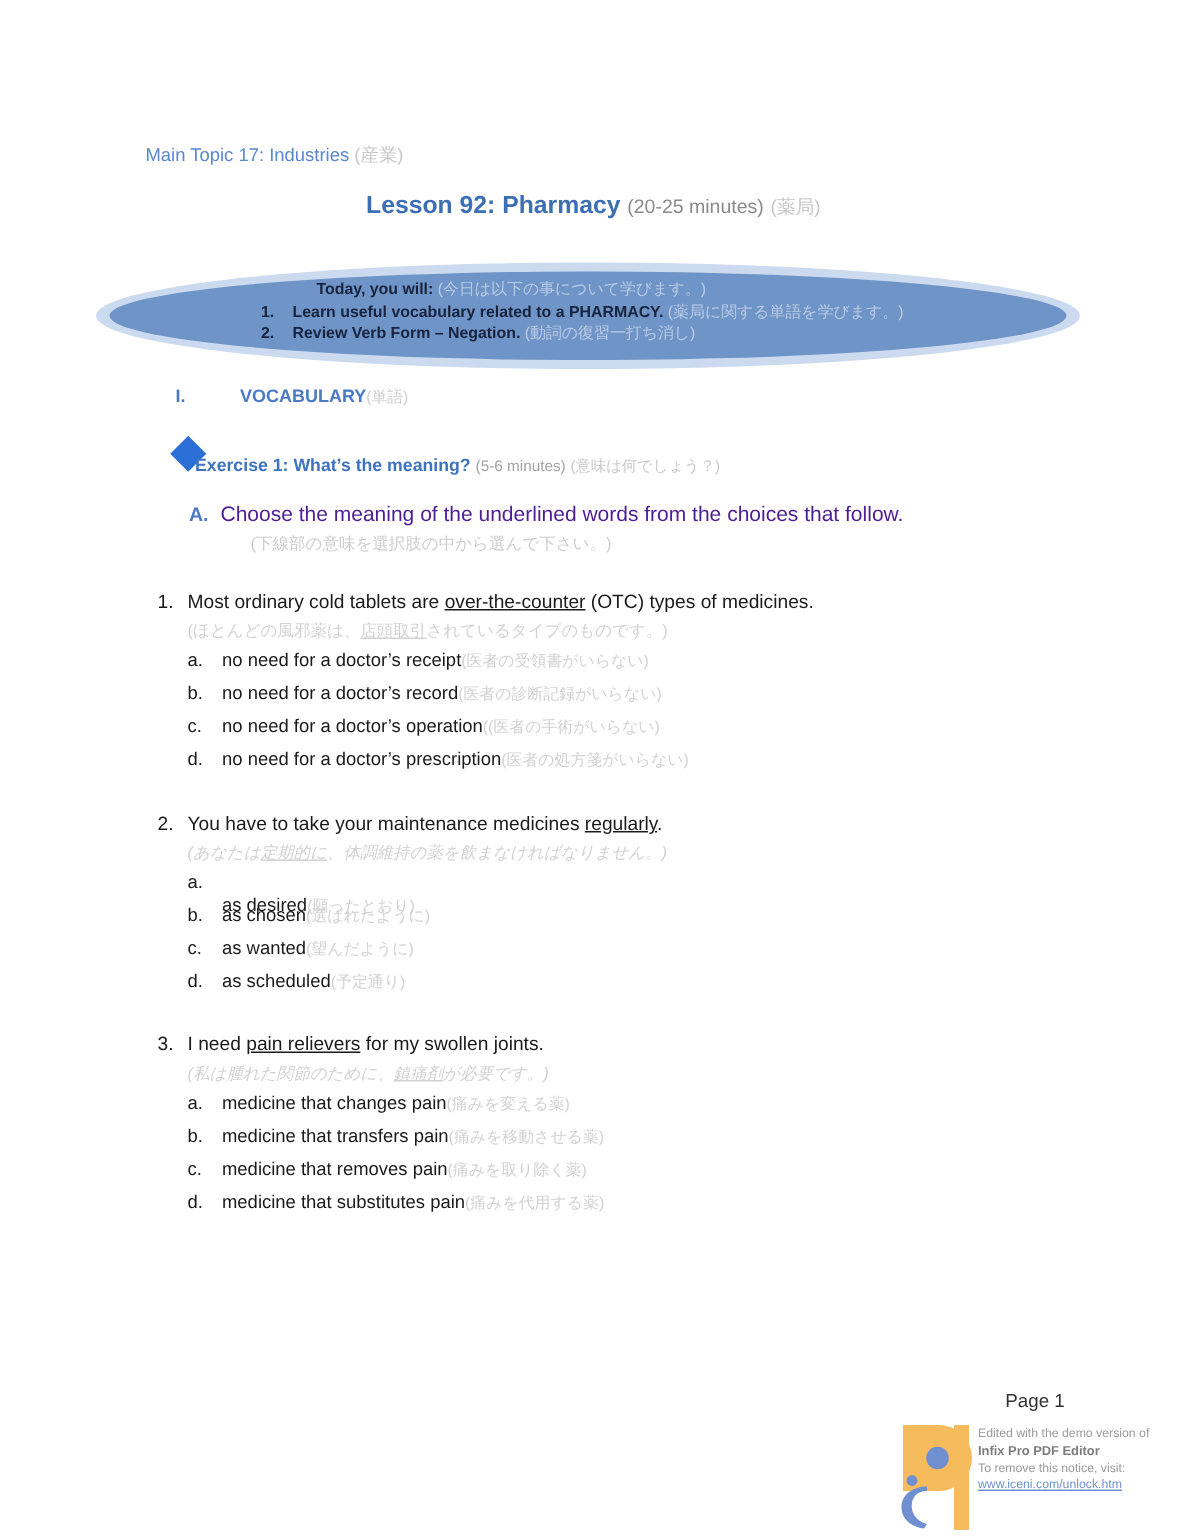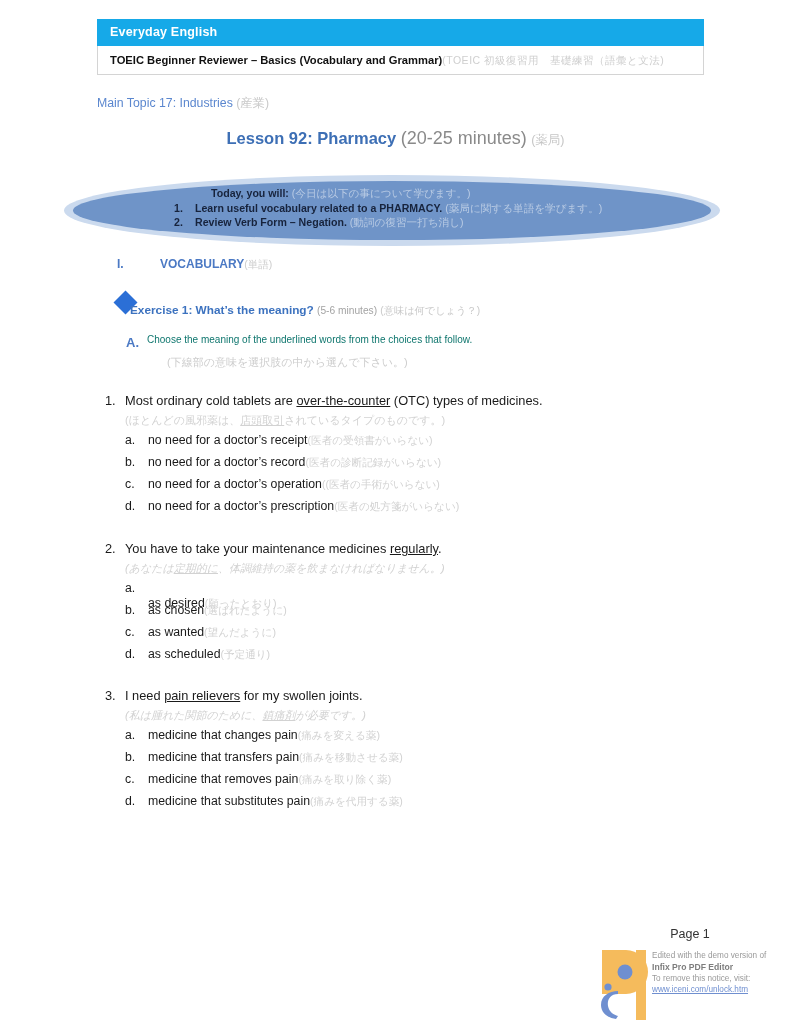--- a/index.html
+++ b/index.html
@@ -79,21 +79,21 @@
     width: 791px;
     text-align: center;
     white-space: nowrap;
   }
   .lesson-title .big {
     font-size: 16.5px;
     font-weight: bold;
     color: #3d6fb5;
   }
   .lesson-title .mins {
-    font-size: 18px;
+    font-size: 13px;
     color: #8a8a8a;
     font-weight: normal;
     text-align: center;
   }
   .lesson-title .paren {
     font-size: 12.5px;
     color: #c6c6c6;
     font-weight: normal;
   }
 
@@ -191,22 +191,22 @@
     left: 126px;
     top: 335px;
     font-size: 13px;
     font-weight: bold;
     color: #4b79c4;
   }
   .partA-text {
     position: absolute;
     left: 147px;
     top: 334px;
-    font-size: 10px;
-    color: #0f766e;
+    font-size: 14px;
+    color: #4c1d95;
     white-space: nowrap;
   }
   .partA-jp {
     position: absolute;
     left: 147px;
     top: 355px;
     font-size: 11px;
     color: #cdcdcd;
     white-space: nowrap;
     margin-left: 20px;
@@ -308,26 +308,20 @@
     line-height: 11px;
     white-space: nowrap;
     display: block;
   }
 </style>
 </head>
 <body>
 
 <div class="page">
 
-  <div class="header-block">
-    <div class="header-bar">Everyday English</div>
-    <div class="header-sub">
-      <span>TOEIC Beginner Reviewer – Basics (Vocabulary and Grammar)</span><span class="jp jp-sp">(TOEIC 初級復習用　基礎練習（語彙と文法)</span>
-    </div>
-  </div>
 
   <div class="main-topic">
     <span>Main Topic 17: Industries</span>
     <span class="paren">(産業)</span>
   </div>
 
   <div class="lesson-title">
     <span class="big">Lesson 92: Pharmacy</span>
     <span class="mins">(20-25 minutes)</span>
     <span class="paren">(薬局)</span>

